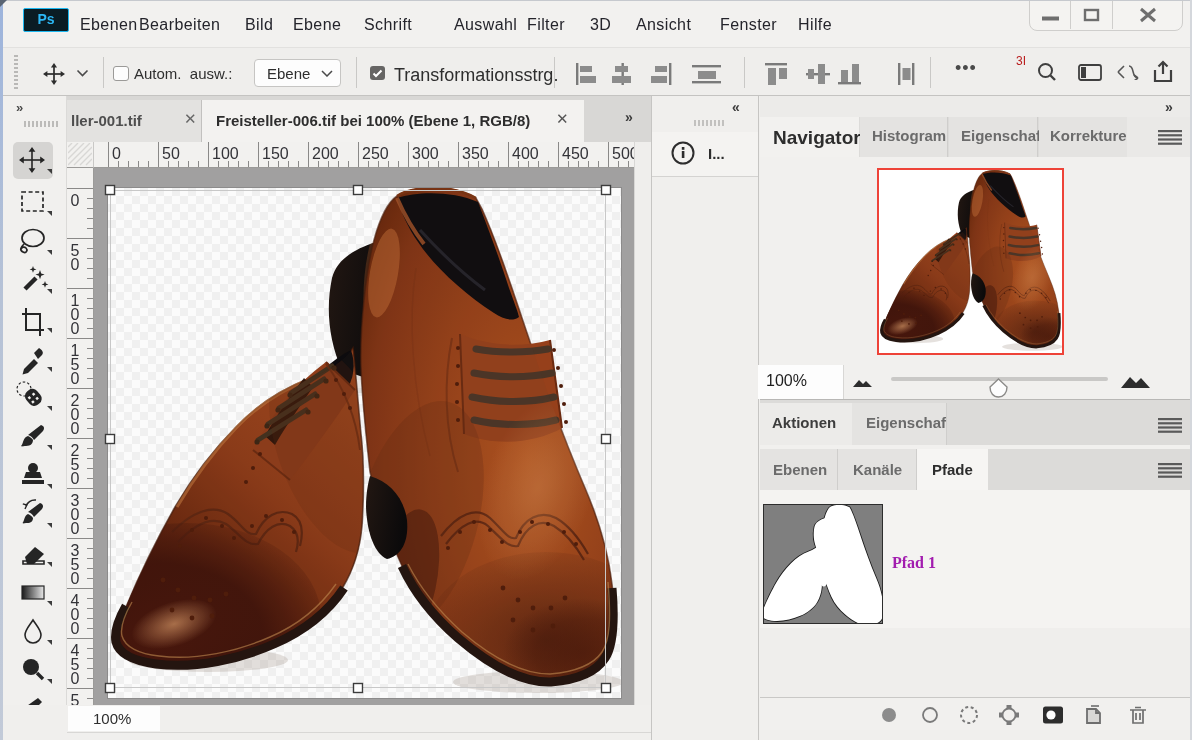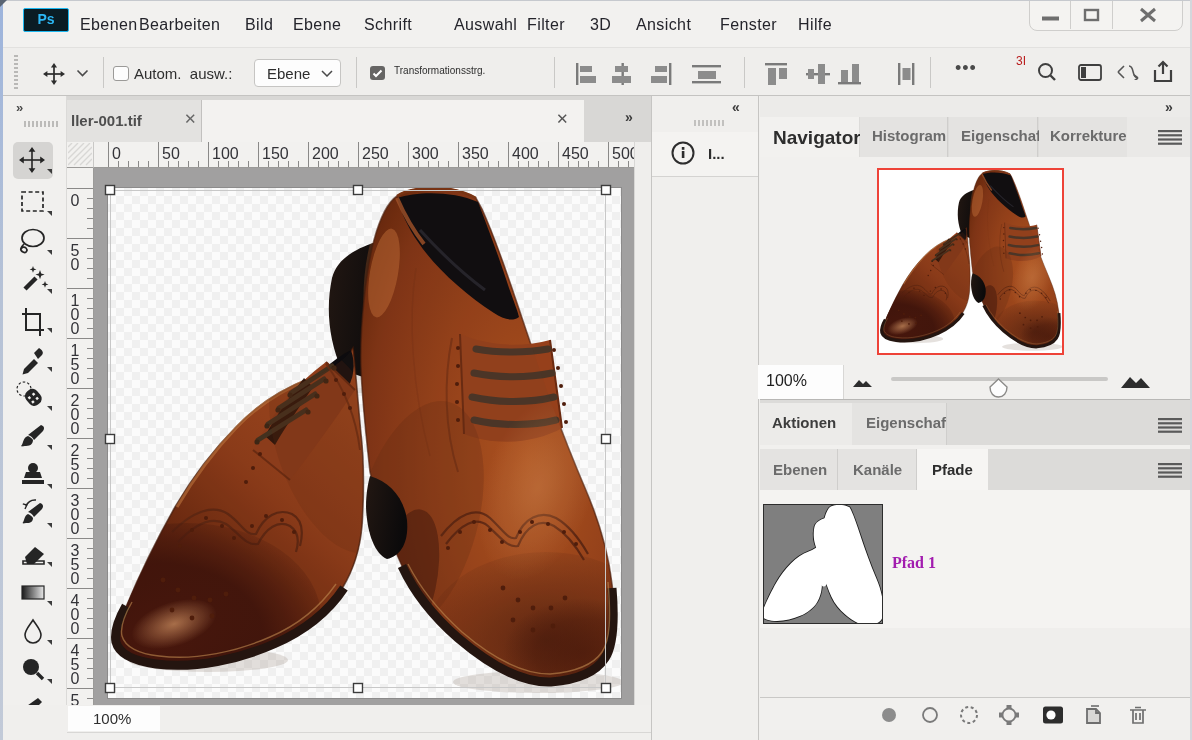--- a/index.html
+++ b/index.html
@@ -72,21 +72,21 @@
   <div class="abs" style="left:254px;top:59px;width:87px;height:28px;background:#fdfdfd;border:1px solid #c6c5c3;border-radius:4px;box-sizing:border-box;"></div>
   <div class="abs" style="left:267px;top:65px;font-size:15px;color:#2e2e2e;">Ebene</div>
   <svg class="abs" style="left:321px;top:70px;" width="12" height="7" viewBox="0 0 12 7">
       <path d="M1 1 L6 6 L11 1" stroke="#4a4a4a" stroke-width="1.5" fill="none"></path>
     </svg>
   <div class="abs sep" style="left:356px;top:57px;height:31px;"></div>
   <div class="abs" style="left:370px;top:66px;width:15px;height:14px;background:#666564;border-radius:3px;"></div>
   <svg class="abs" style="left:372px;top:69px;" width="11" height="9" viewBox="0 0 11 9">
       <path d="M1.5 4.5 L4 7 L9.5 1.5" stroke="#fff" stroke-width="2" fill="none"></path>
     </svg>
-  <div class="abs" style="left:394px;top:65px;font-size:10px;color:#2e2e2e;">Transformationsstrg.</div>
+  <div class="abs" style="left:394px;top:65px;font-size:18px;color:#2e2e2e;">Transformationsstrg.</div>
   <div class="abs sep" style="left:554px;top:57px;height:31px;"></div>
   <div class="abs sep" style="left:744px;top:57px;height:31px;"></div>
 
   <svg class="abs" style="left:570px;top:60px;" width="350" height="28" viewBox="0 0 350 28">
     <g fill="#8c8c8c">
       <rect x="6" y="3" width="2.4" height="22" fill="#7a7a7a"></rect>
         <rect x="10" y="6" width="12" height="6"></rect>
         <rect x="10" y="16" width="16" height="7"></rect>
       <rect x="51.5" y="3" width="2.4" height="22" fill="#7a7a7a"></rect>
         <rect x="45" y="6" width="13" height="6"></rect>
@@ -244,20 +244,21 @@
           <stop offset="1" stop-color="#e8e8e8"></stop>
         </linearGradient>
       </defs>
   </svg>
 
   <div class="abs" style="left:67px;top:96px;width:584px;height:46px;background:#d8d7d5;"></div>
   <div class="abs" style="left:67px;top:100px;width:135px;height:42px;background:#e3e2e0;border-right:1px solid #c2c1bf;box-sizing:border-box;"></div>
   <div class="abs" style="left:71px;top:112px;font-size:15px;font-weight:bold;color:#4e4e4e;">ller-001.tif</div>
   <div class="abs" style="left:184px;top:110px;font-size:15px;color:#666;">✕</div>
   <div class="abs" style="left:202px;top:100px;width:382px;height:42px;background:#f3f2f0;"></div>
+  <div class="abs" style="left:216px;top:112px;font-size:15px;font-weight:bold;color:#2d2d2d;">Freisteller-006.tif bei 100% (Ebene 1, RGB/8)</div>
   <div class="abs" style="left:556px;top:110px;font-size:15px;color:#555;">✕</div>
   <div class="abs" style="left:625px;top:109px;font-size:14px;font-weight:bold;color:#3d3d3d;">»</div>
 
   <div class="abs" style="left:67px;top:142px;width:584px;height:26px;background:#f2f1ef;border-bottom:1px solid #9b9a98;box-sizing:border-box;"></div>
   <div class="abs" style="left:67px;top:168px;width:27px;height:537px;background:#f2f1ef;border-right:1px solid #9b9a98;box-sizing:border-box;"></div>
   <svg id="hruler" class="abs" style="left:67px;top:142px;" width="584" height="26" viewBox="0 0 584 26">
       <line x1="41.5" y1="0" x2="41.5" y2="25" stroke="#8a8988" stroke-width="1"></line>
       <text x="45" y="17" font-size="16" fill="#333338" font-family="Liberation Sans">0</text>
       <line x1="51.5" y1="19" x2="51.5" y2="25" stroke="#8a8988" stroke-width="1"></line>
       <line x1="61.5" y1="19" x2="61.5" y2="25" stroke="#8a8988" stroke-width="1"></line>

